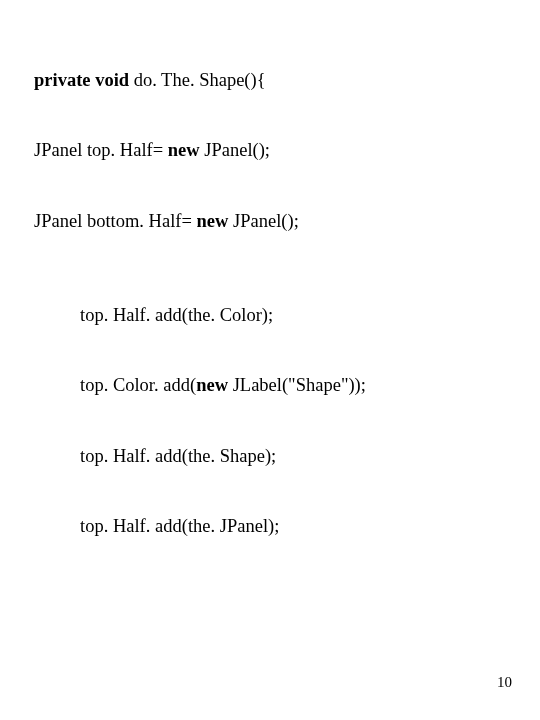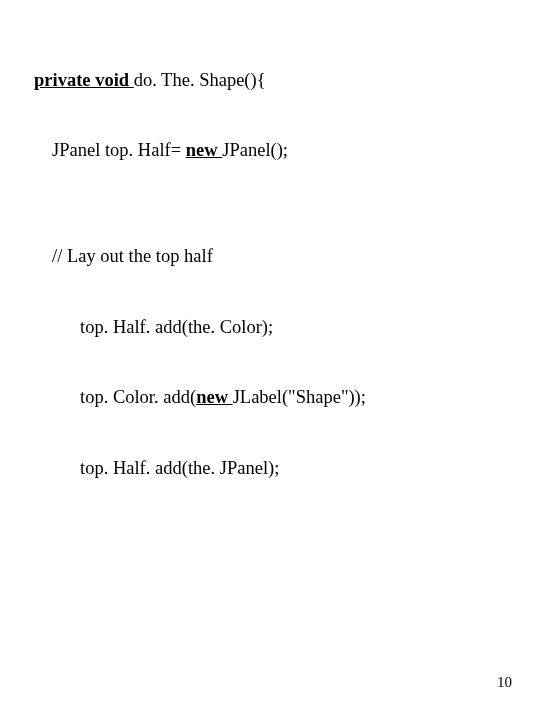--- a/index.html
+++ b/index.html
@@ -8,43 +8,44 @@
       height: 720px;
       background: #fff;
       font-family: "Times New Roman", Times, serif;
       font-size: 18.5px;
       line-height: 1.27;
       color: #000;
       position: relative;
       padding: 22px 0 0 34px;
     }
     .code-block { white-space: pre; }
-    .b { font-weight: bold; text-decoration: underline; }
+    .b { font-weight: bold; }
     .ind0 { margin-left: 0; }
-    .ind1 { margin-left: 18px; }
+    .ind1 { }
     .ind2 { margin-left: 46px; }
     .group { margin-top: 12px; }
     .page-num {
       position: absolute;
       right: 28px;
       bottom: 28px;
       font-size: 15px;
       color: #000;
     }
   </style>
 </head>
 <body>
 
 <div class="code-block">
   <div class="ind0"><span class="b">private void </span><span>do. The. Shape(){</span></div>
   <div class="ind1"><span>JPanel top. Half= </span><span class="b">new </span><span>JPanel();</span></div>
+  <div class="ind1"><span>JPanel bottom. Half= </span><span class="b">new </span><span>JPanel();</span></div>
 
-  <div class="ind1 group">// Lay out the top half</div>
   <div class="ind2">top. Half. add(the. Color);</div>
   <div class="ind2"><span>top. Color. add(</span><span class="b">new </span><span>JLabel("Shape"));</span></div>
+  <div class="ind2">top. Half. add(the. Shape);</div>
   <div class="ind2">top. Half. add(the. JPanel);</div>
   
   
   
   
 
   
   
   
   

